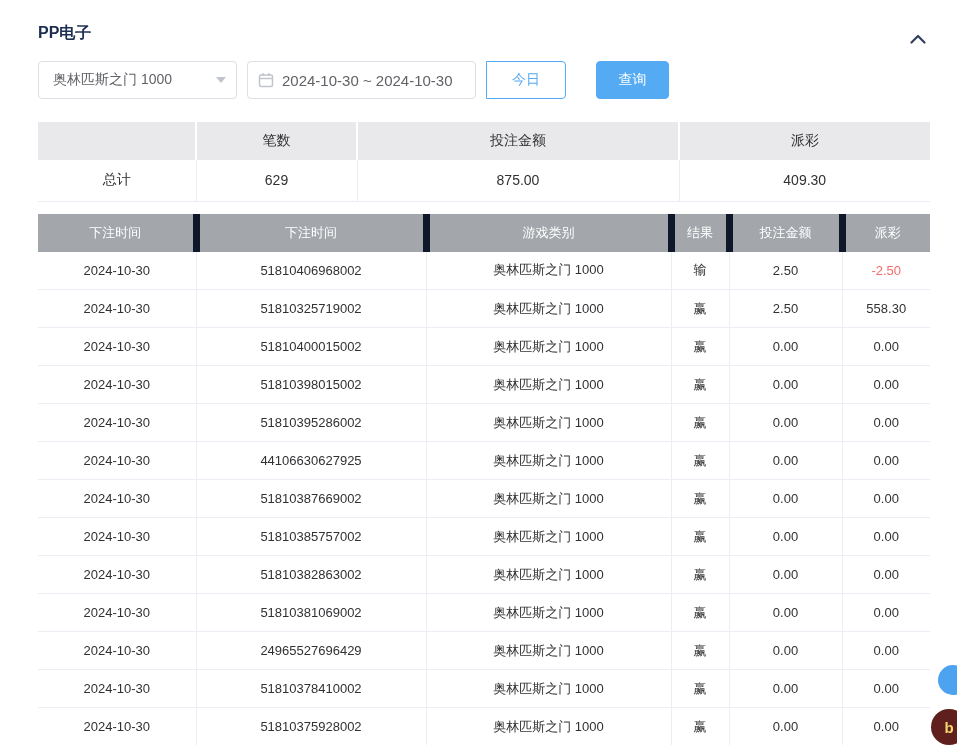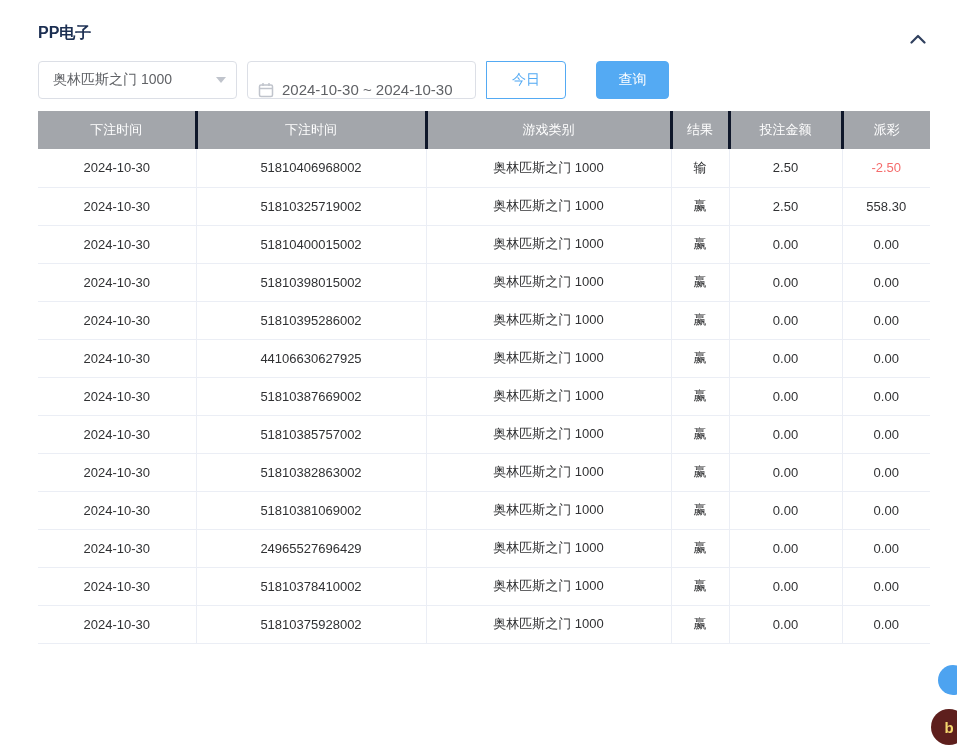--- a/index.html
+++ b/index.html
@@ -24,21 +24,21 @@
     width: 199px; height: 38px; border: 1px solid #dcdfe6; border-radius: 4px;
     display: flex; align-items: center; justify-content: space-between;
     padding: 0 10px 0 14px; font-size: 14px; color: #606266; cursor: pointer; background: #fff;
   }
   .caret-down {
     width: 0; height: 0; border-left: 5px solid transparent; border-right: 5px solid transparent;
     border-top: 6px solid #c0c4cc;
   }
   .date-box {
     width: 229px; height: 38px; border: 1px solid #dcdfe6; border-radius: 4px;
-    display: flex; align-items: flex-end; gap: 8px; margin-left: 10px;
+    display: flex; align-items: center; gap: 8px; margin-left: 10px;
     padding: 0 10px; font-size: 15px; color: #606266; cursor: pointer; background: #fff;
   }
   .btn-group { display: flex; margin-left: 10px; }
   .qbtn {
     height: 38px; width: 80px; background: #fff; border: 1px solid #dcdfe6;
     color: #c3c7cd; font-size: 14px; cursor: pointer;
     font-family: Liberation Sans, sans-serif;
   }
   .qbtn + .qbtn { margin-left: -1px; width: 79px; }
   .btn-group .qbtn:first-child { border-radius: 4px 0 0 4px; }
@@ -64,21 +64,21 @@
   .summary-table td {
     height: 41px; text-align: center; color: #303133;
     border-bottom: 1px solid #ebeef5; border-right: 1px solid #ebeef5;
   }
   .summary-table td:last-child { border-right: none; }
 
   
   .data-table { margin-top: 12px; font-size: 13px; }
   .data-table th {
     background: #a3a6ab; color: #ffffff; height: 38px; text-align: center;
-    border-right: 3px solid #0f172a; font-size: 13px;
+    border-right: 7px solid #0f172a; font-size: 13px;
   }
   .data-table th:last-child { border-right: none; }
   .data-table td {
     height: 38px; text-align: center; color: #303133;
     border-bottom: 1px solid #ebeef5; border-right: 1px solid #ebeef5;
   }
   .data-table td:last-child { border-right: none; }
   .data-table td.negative { color: #f56c6c; }
 
   
@@ -121,20 +121,44 @@
       <span>2024-10-30 ~ 2024-10-30</span>
     </div>
 
     <div class="btn-group">
       <button class="qbtn active">今日</button>
     </div>
 
     <button class="search-btn">查询</button>
   </div>
 
+  <table class="summary-table">
+    <colgroup>
+        <col style="width:158px">
+        <col style="width:161px">
+        <col style="width:322px">
+        <col style="width:251px">
+      </colgroup>
+    <thead>
+      <tr>
+        <th></th>
+        <th>笔数</th>
+        <th>投注金额</th>
+        <th>派彩</th>
+      </tr>
+    </thead>
+    <tbody>
+      <tr>
+        <td>总计</td>
+        <td>629</td>
+        <td>875.00</td>
+        <td>409.30</td>
+      </tr>
+    </tbody>
+  </table>
 
   <table class="data-table">
     <colgroup>
         <col style="width:158px">
         <col style="width:230px">
         <col style="width:245px">
         <col style="width:58px">
         <col style="width:113px">
         <col style="width:88px">
       </colgroup>

